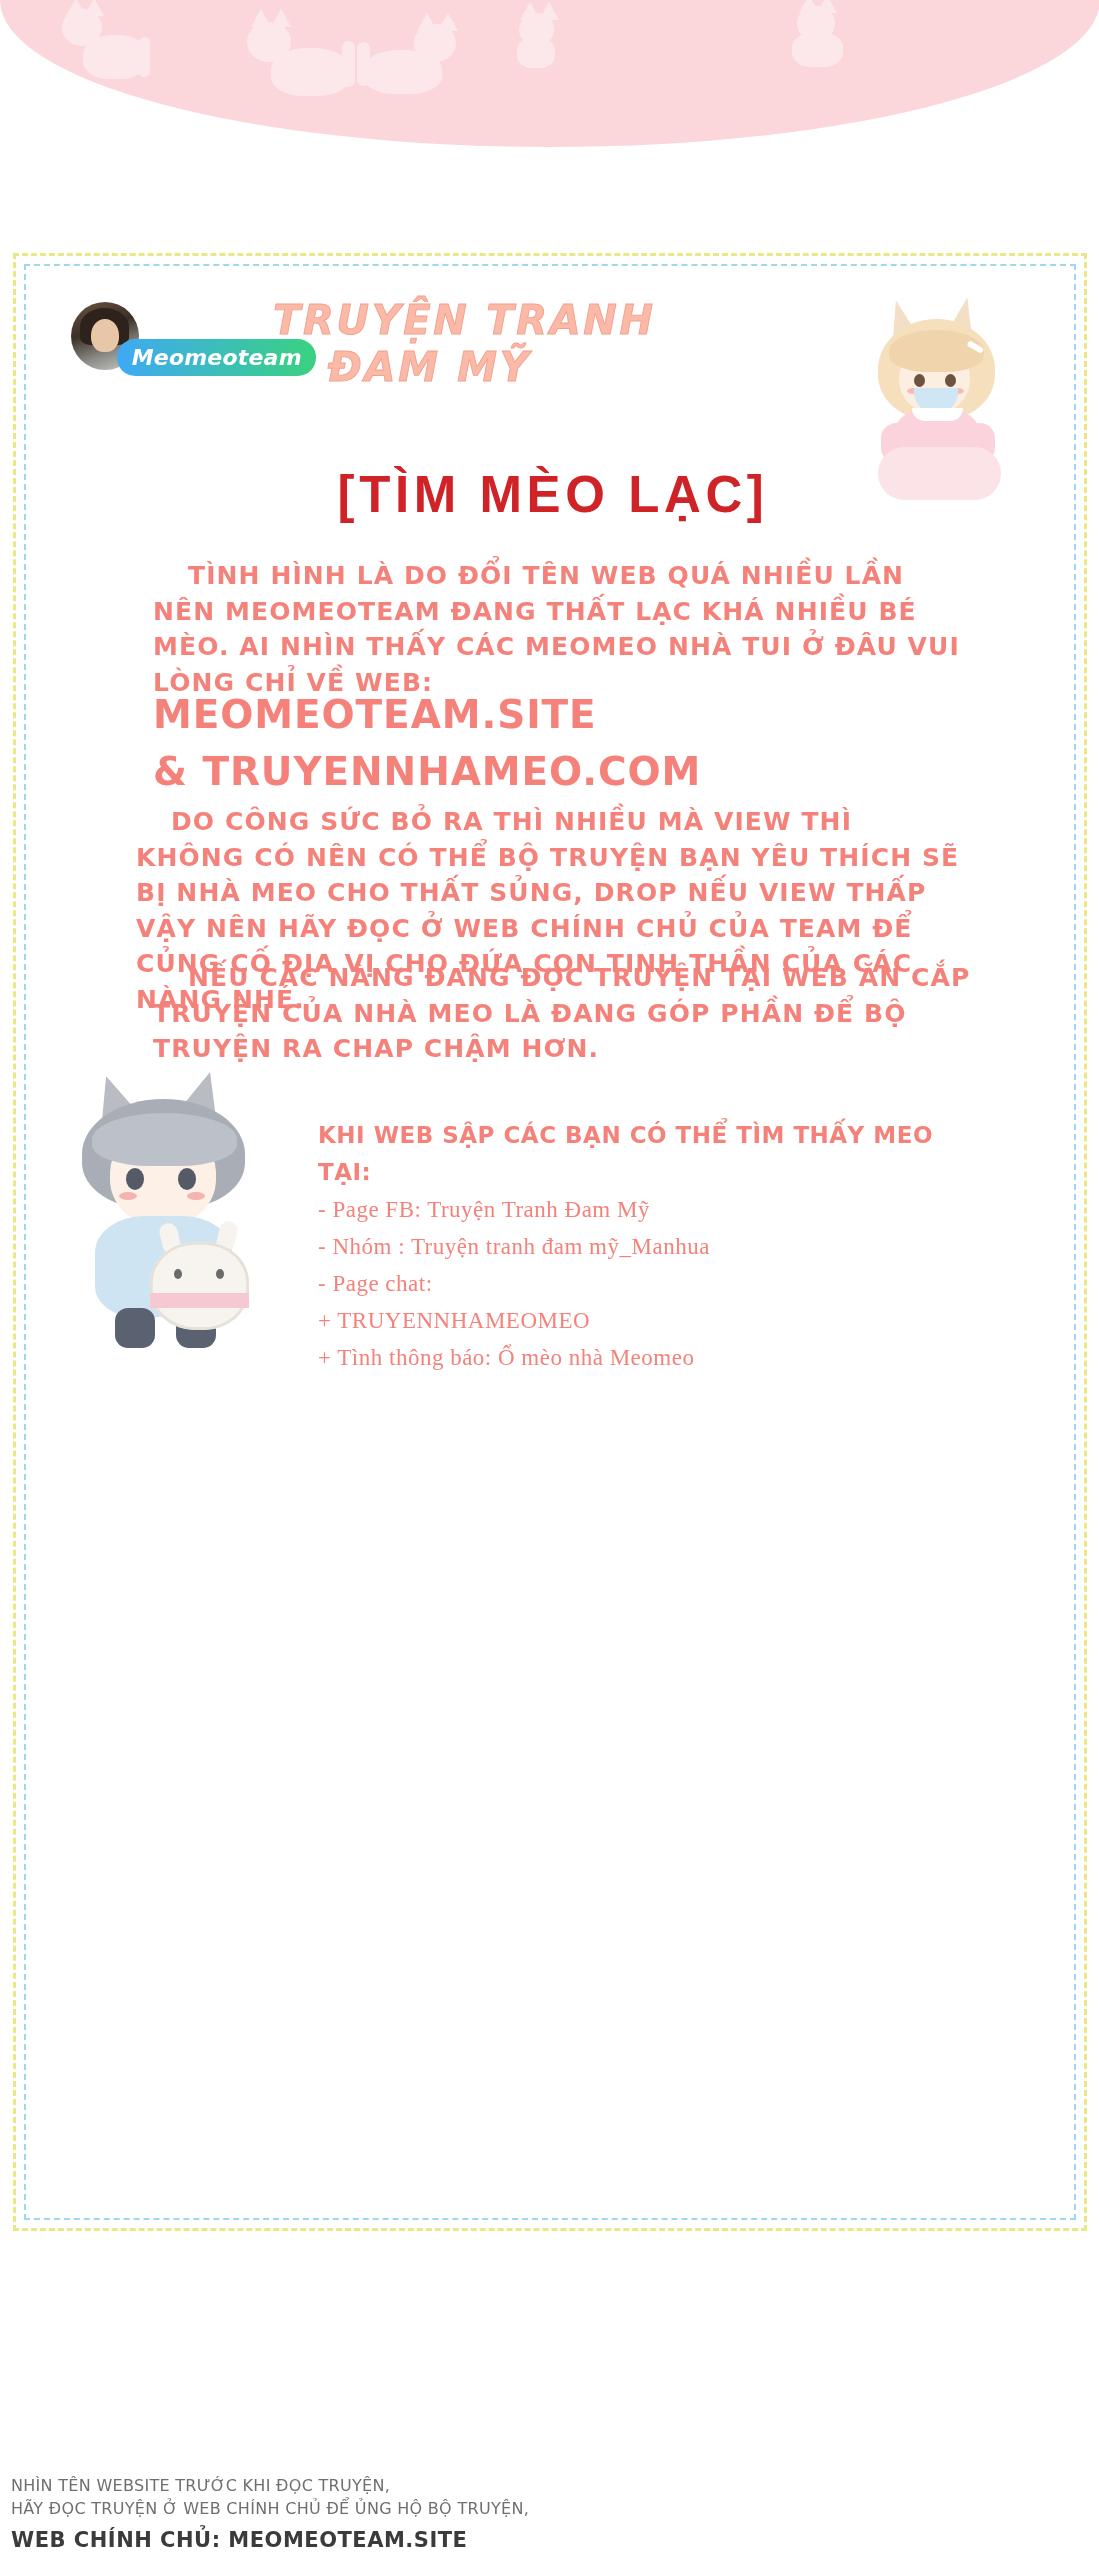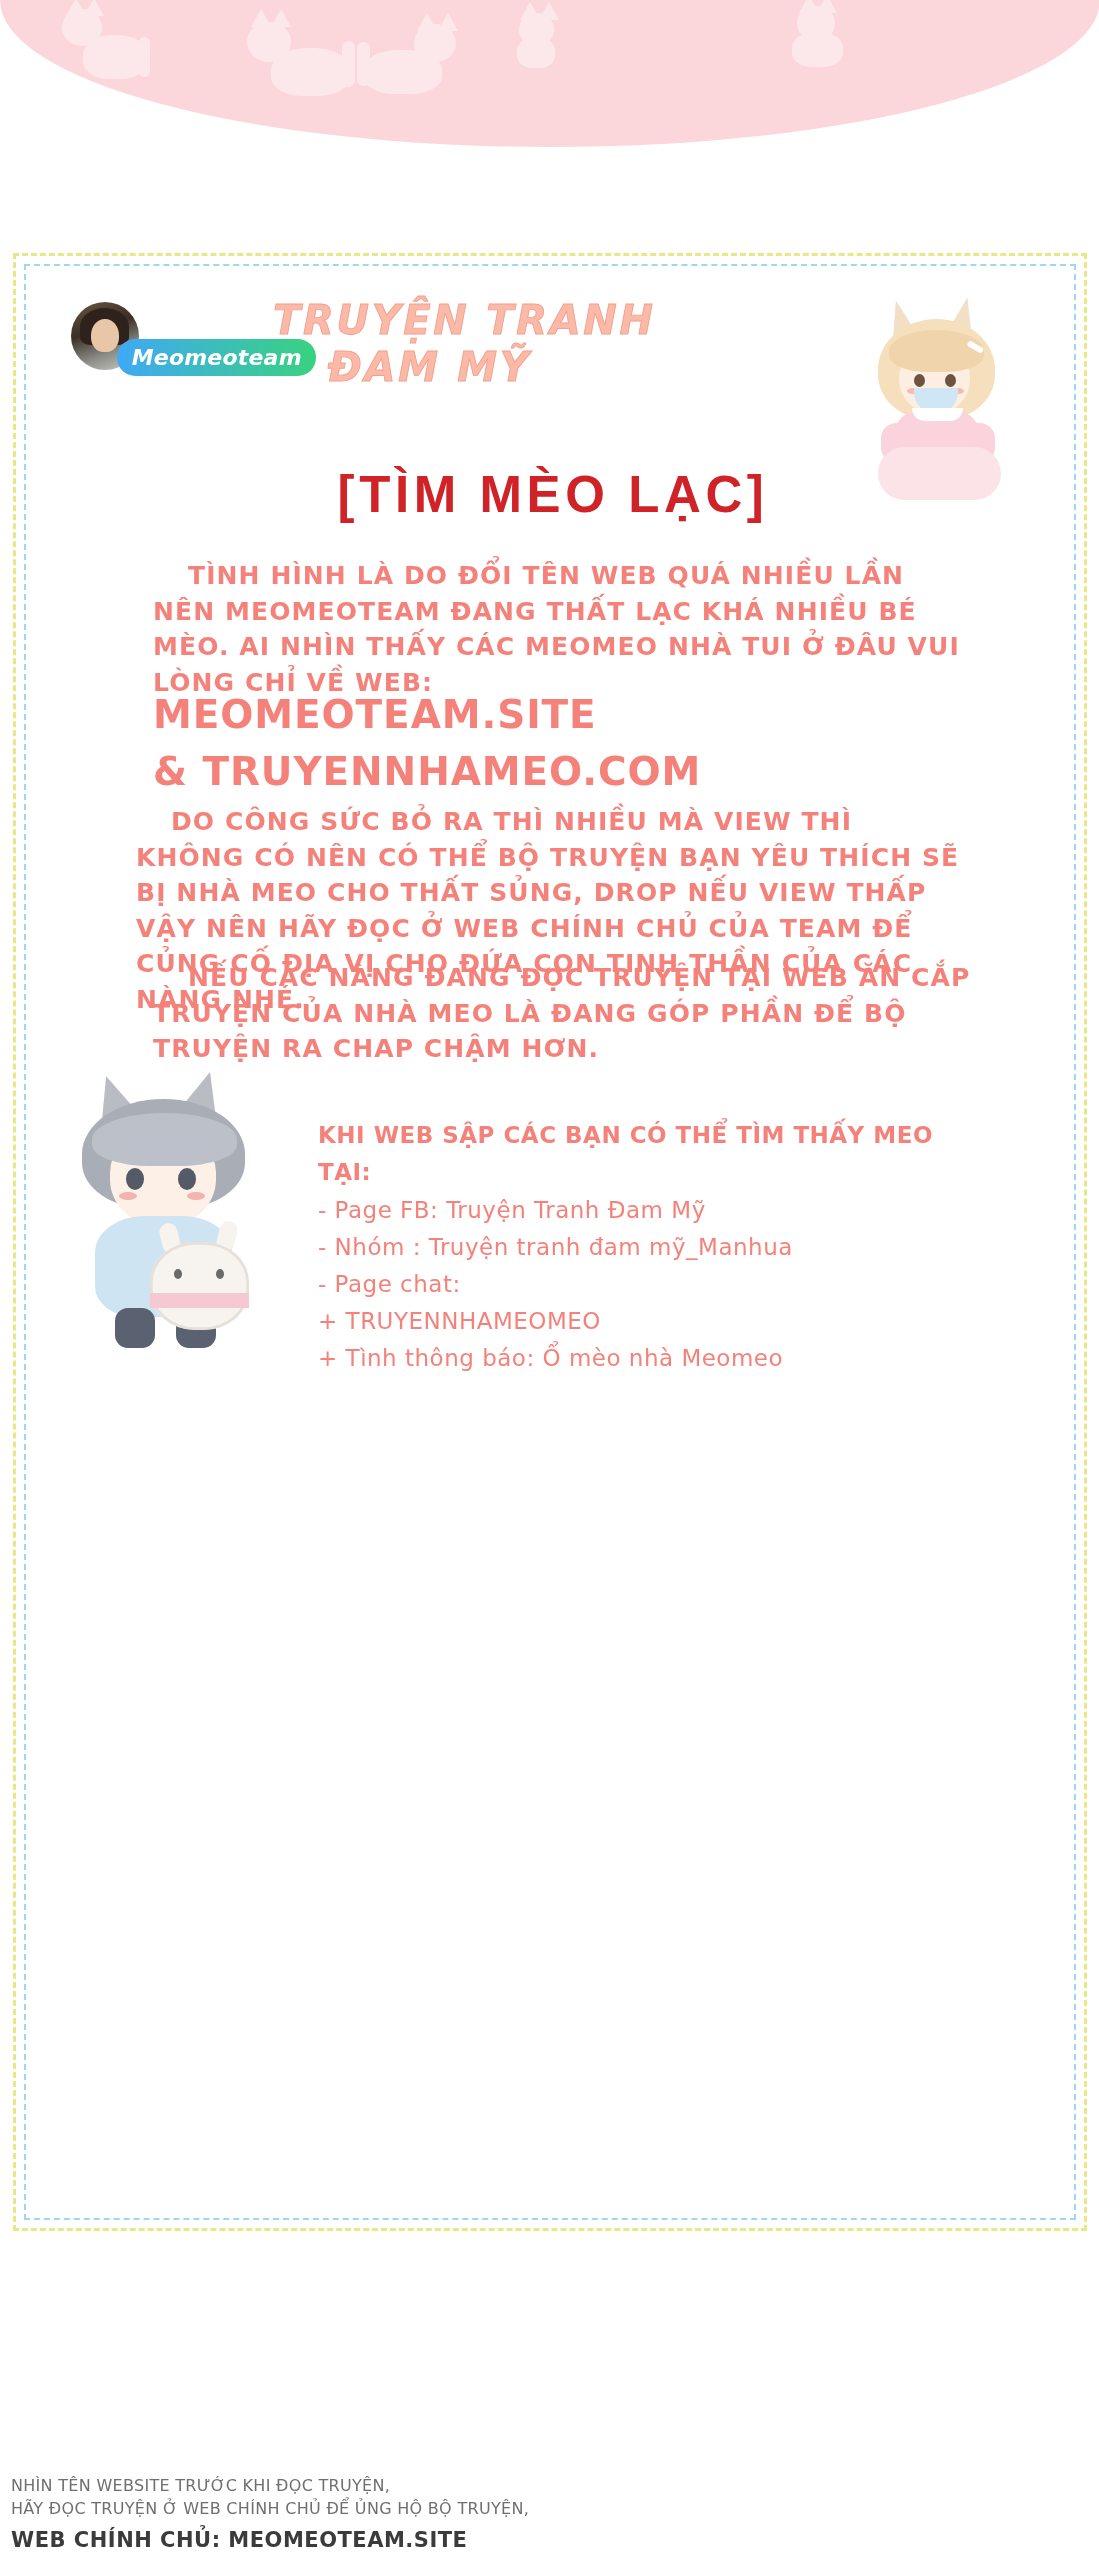--- a/index.html
+++ b/index.html
@@ -273,21 +273,21 @@
     color: #f4827a;
     font-size: 23px;
     line-height: 1.6;
     letter-spacing: 0.5px;
   }
   .contact .c-head {
     text-transform: uppercase;
     font-weight: bold;
     margin-bottom: 1.8px;
   }
-  .contact .c-line { white-space: nowrap; }
+  .contact .c-line { white-space: nowrap; font-family: Liberation Serif, serif; }
   .contact .c-up { text-transform: uppercase; }
 
   
   .boycat {
     position: absolute;
     left: 27.5px;
     top: 806px;
     width: 275px;
     height: 293px;
   }

